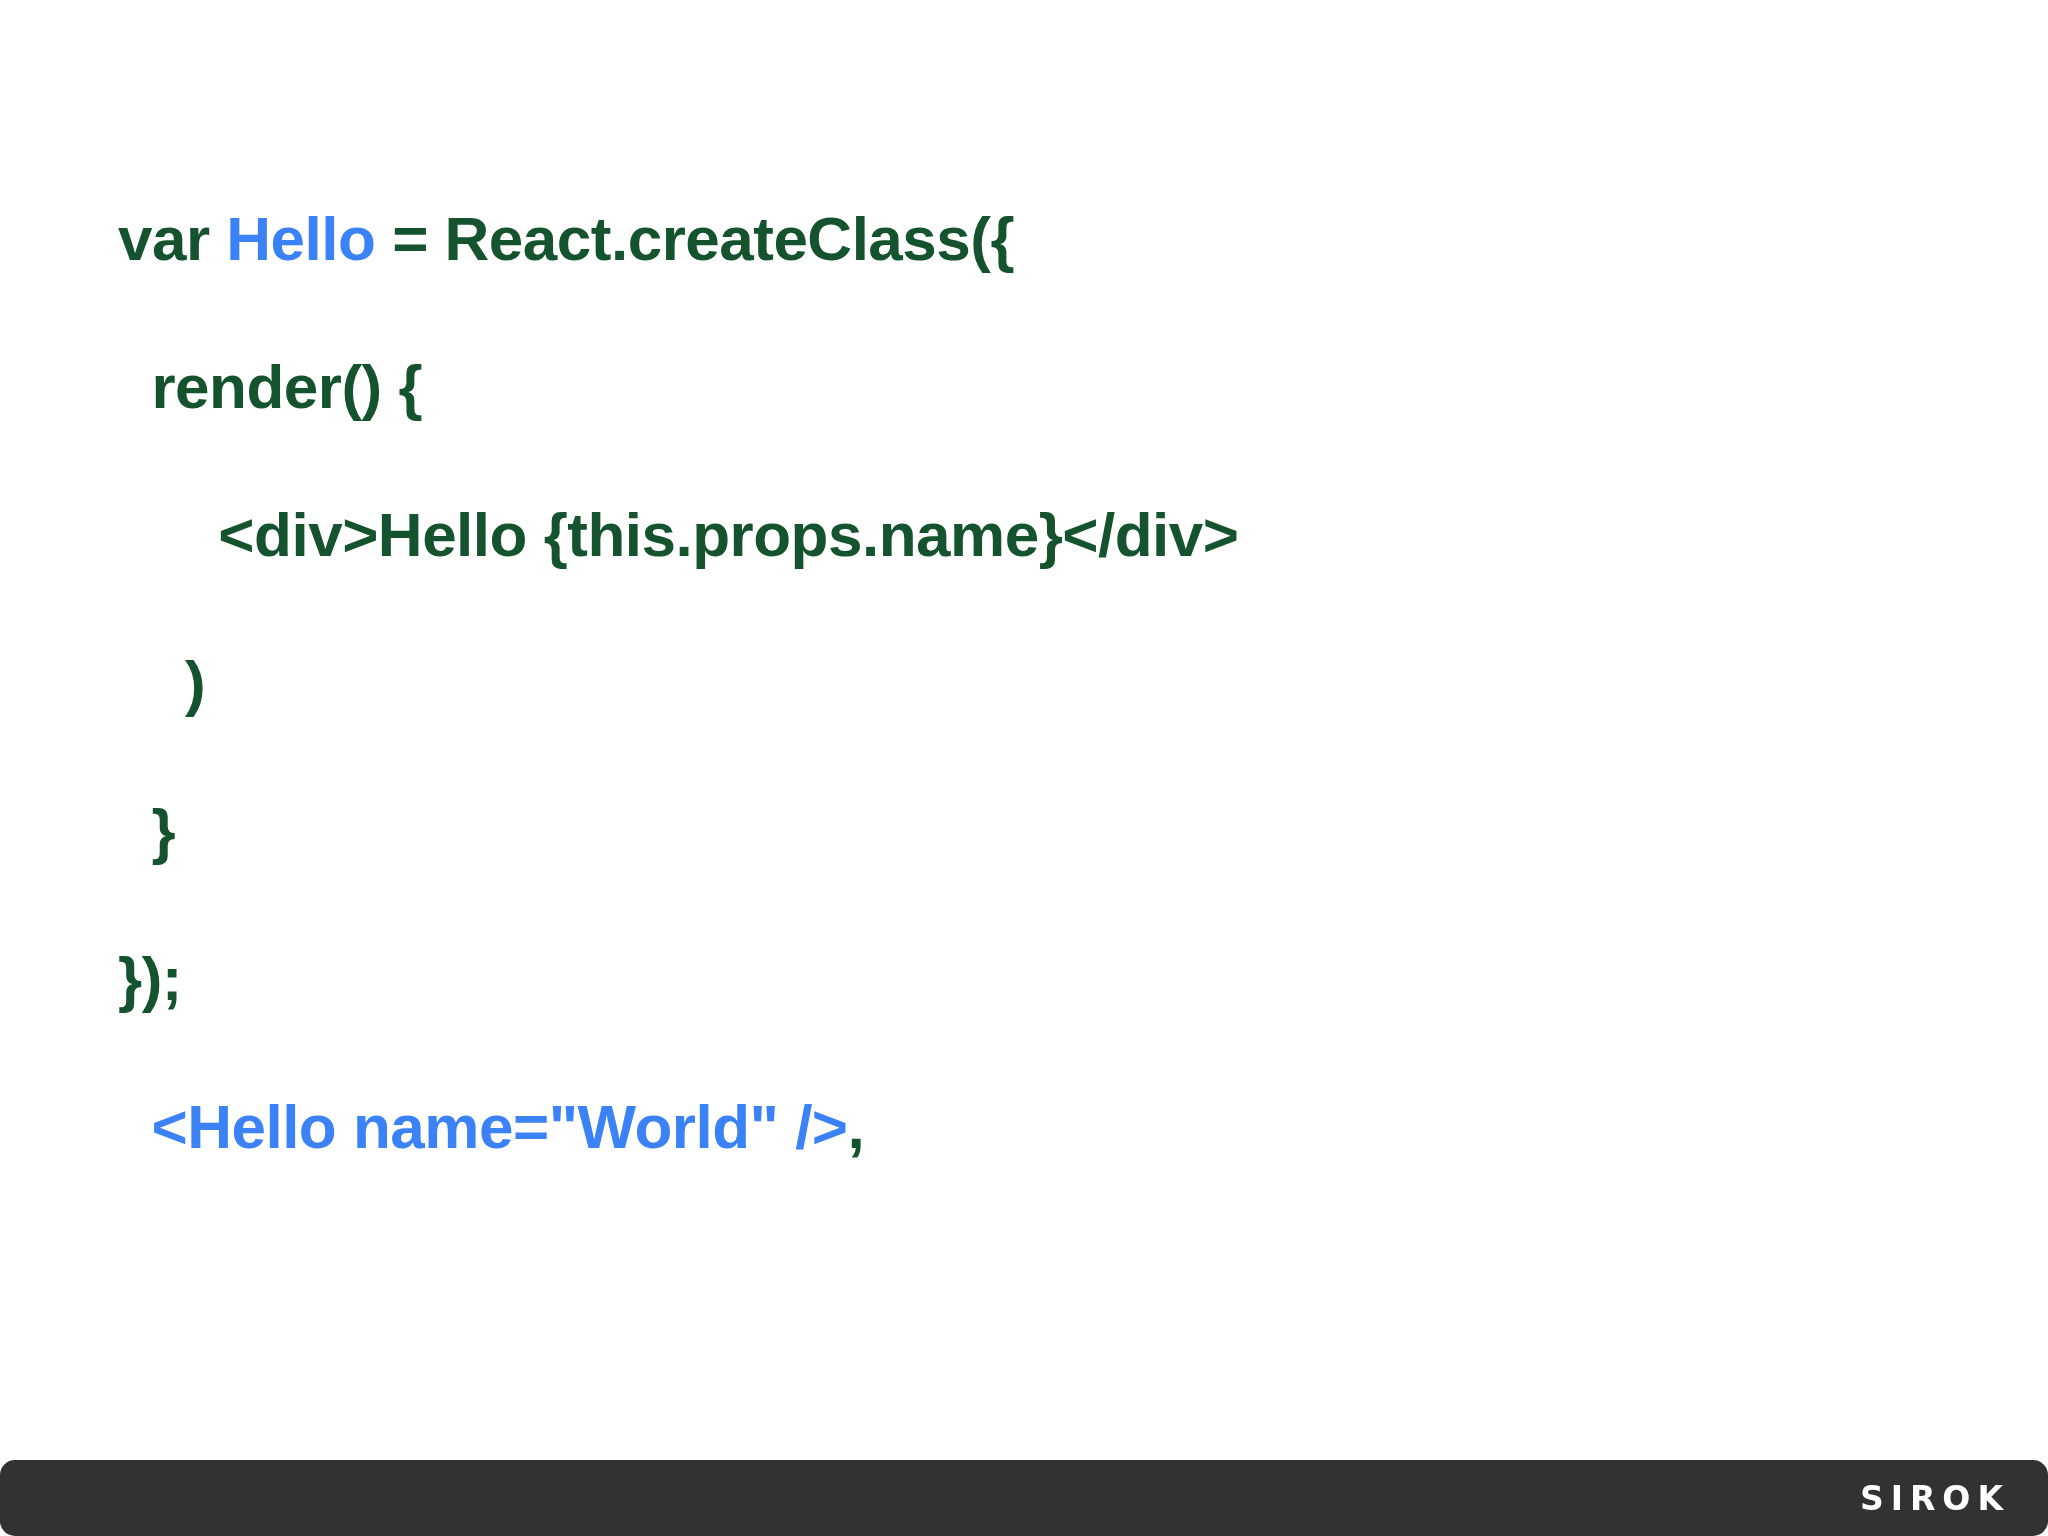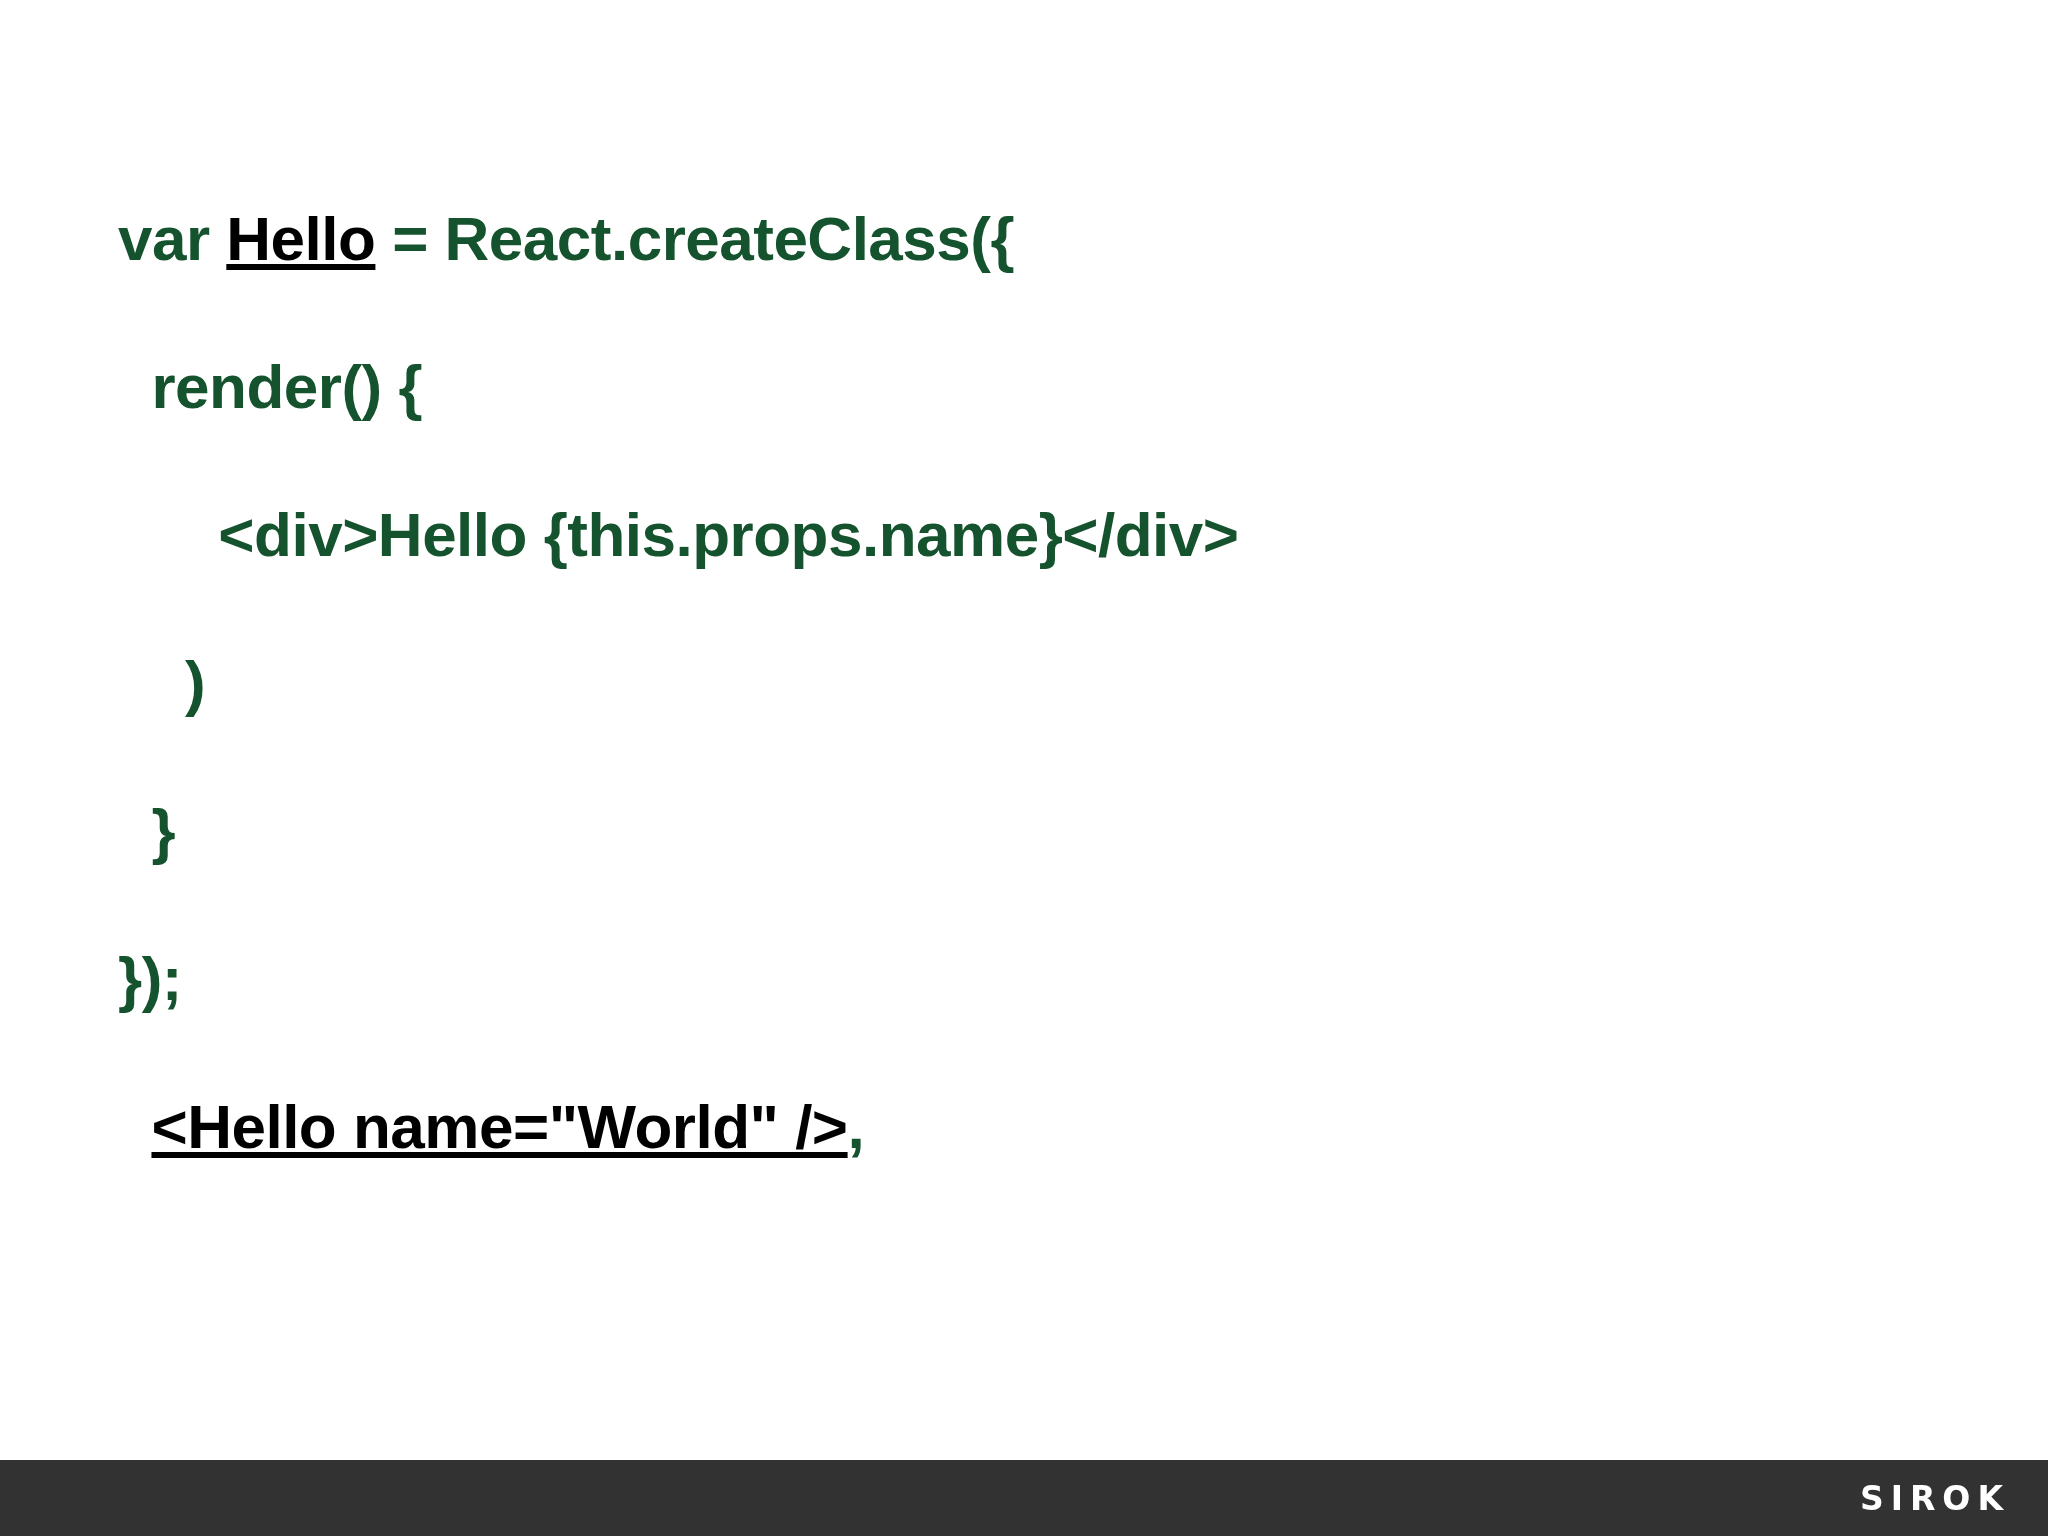--- a/index.html
+++ b/index.html
@@ -37,36 +37,36 @@
     white-space: pre;
   }
 
   .code-line {
     display: block;
     white-space: pre;
     min-height: 74px;
   }
 
   .tok-red {
-    color: #000000;
-    text-decoration: underline;
+    color: #3b82f6;
   }
 
   .tok-plain {
     color: #14532d;
     text-align: right;
   }
 
   #footer-bar {
     position: absolute;
     left: 0;
     bottom: 0;
     width: 2048px;
     height: 76px;
     background: #333233;
+    border-radius: 15px;
   }
 
   #brand-logo {
     position: absolute;
     right: 38px;
     top: 50%;
     transform: translateY(-50%);
     color: #ffffff;
     font-family: "DejaVu Sans", sans-serif;
     font-weight: bold;

